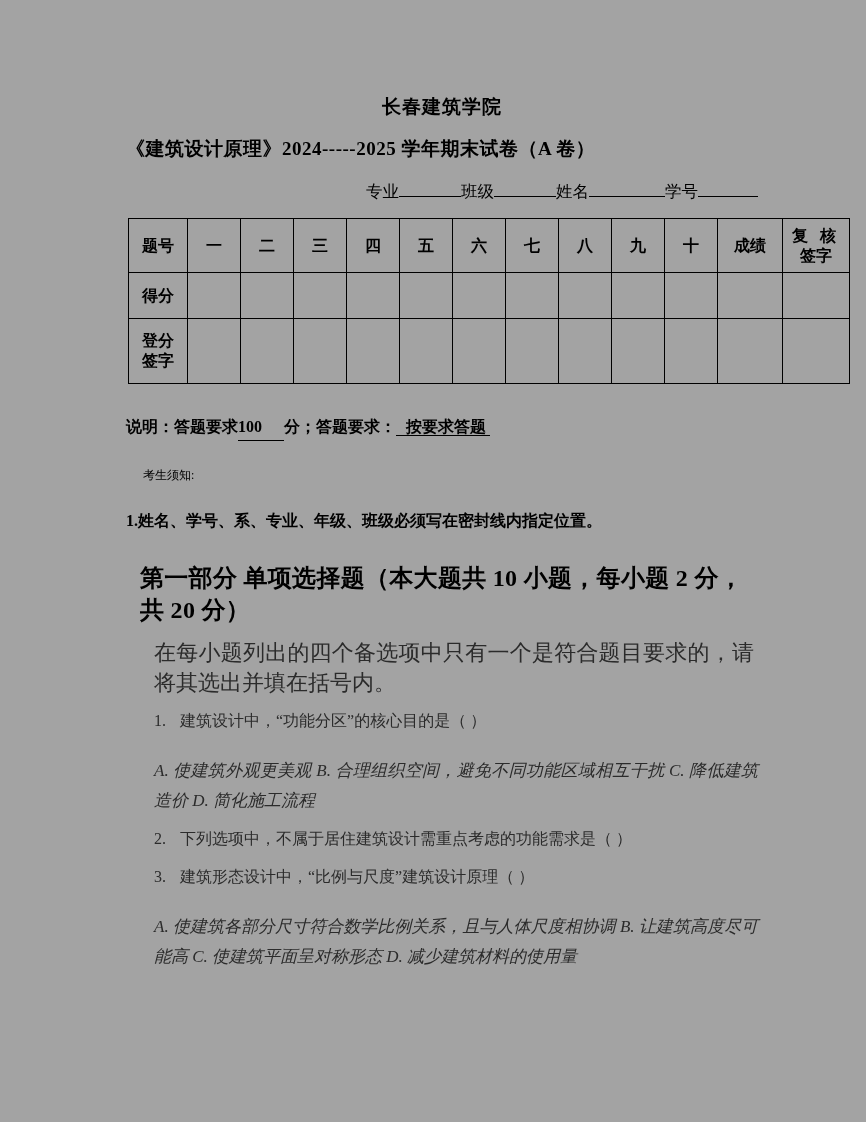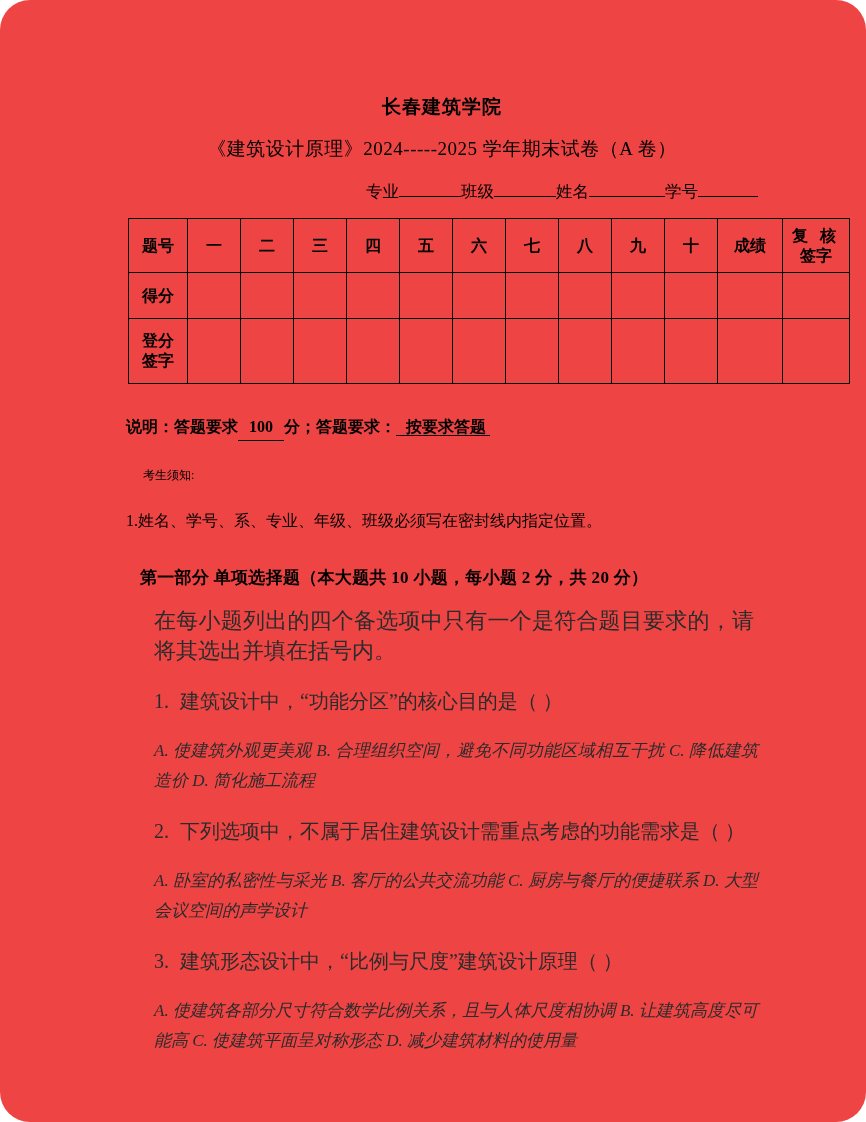--- a/index.html
+++ b/index.html
@@ -13,38 +13,36 @@
     height: 1122px;
     font-family: "Liberation Serif", "DejaVu Serif", serif;
     color: #000000;
     -webkit-font-smoothing: antialiased;
   }
 
   .page {
     position: relative;
     width: 866px;
     height: 1122px;
-    background: #ef4444;
+    background: #a3a3a3;
     box-sizing: border-box;
     padding: 92px 108px 0 126px;
-    border-radius: 30px;
   }
 
   
   .doc-title {
     text-align: center;
     font-weight: bold;
     font-size: 19px;
     letter-spacing: 1px;
     margin: 0 0 4px 0;
     line-height: 30px;
   }
   .doc-subtitle {
-    text-align: center;
-    font-weight: normal;
+    font-weight: bold;
     font-size: 19px;
     margin: 12px 0 0 0;
     line-height: 30px;
     letter-spacing: 0.5px;
   }
 
   
   .info-line {
     text-align: right;
     font-size: 16.5px;
@@ -92,63 +90,62 @@
   
   .note-line {
     font-weight: bold;
     font-size: 16px;
     line-height: 26px;
     margin: 30px 0 0 0;
   }
   .note-line .ul-blank {
     display: inline-block;
     border-bottom: 1.2px solid #000;
-    text-align: center;
     font-weight: bold;
   }
   .ul-score { width: 46px; }
   .ul-req   { border-bottom: 1.2px solid #000; padding: 0 4px 0 10px; }
 
   .notice-head {
     font-weight: normal;
     font-size: 12px;
     margin: 22px 0 0 17px;
     line-height: 24px;
   }
   .notice-item {
-    font-weight: normal;
+    font-weight: bold;
     font-size: 16px;
     margin: 20px 0 0 0;
     line-height: 27px;
     text-align: justify;
   }
 
   
   .section-heading {
     font-weight: bold;
-    font-size: 17px;
+    font-size: 24px;
     margin: 28px 0 0 14px;
     line-height: 32px;
     letter-spacing: 0.3px;
   }
 
   
   .intro {
     font-size: 22px;
     color: #2b2b2b;
     line-height: 30px;
     margin: 12px 0 0 28px;
     text-align: justify;
     width: 600px;
   }
   .q-stem {
-    font-size: 20px;
+    font-size: 16px;
     color: #2b2b2b;
     line-height: 30px;
-    margin: 20px 0 0 28px;
+    margin: 8px 0 0 28px;
     width: 604px;
     text-align: justify;
     text-indent: 0;
     padding-left: 26px;
   }
   .q-stem .q-num {
     display: inline-block;
     width: 26px;
     margin-left: -26px;
   }
@@ -241,20 +238,19 @@
   <div class="intro">在每小题列出的四个备选项中只有一个是符合题目要求的，请将其选出并填在括号内。</div>
 
   <div class="q-stem">
     <span class="q-num">1.</span><span>建筑设计中，“功能分区”的核心目的是（ ）</span>
   </div>
   <div class="q-options">A. 使建筑外观更美观 B. 合理组织空间，避免不同功能区域相互干扰 C. 降低建筑造价 D. 简化施工流程</div>
 
   <div class="q-stem">
     <span class="q-num">2.</span><span>下列选项中，不属于居住建筑设计需重点考虑的功能需求是（ ）</span>
   </div>
-  <div class="q-options">A. 卧室的私密性与采光 B. 客厅的公共交流功能 C. 厨房与餐厅的便捷联系 D. 大型会议空间的声学设计</div>
 
   <div class="q-stem">
     <span class="q-num">3.</span><span>建筑形态设计中，“比例与尺度”建筑设计原理（ ）</span>
   </div>
   <div class="q-options">A. 使建筑各部分尺寸符合数学比例关系，且与人体尺度相协调 B. 让建筑高度尽可能高 C. 使建筑平面呈对称形态 D. 减少建筑材料的使用量</div>
 
 </div>
 
 </body></html>

